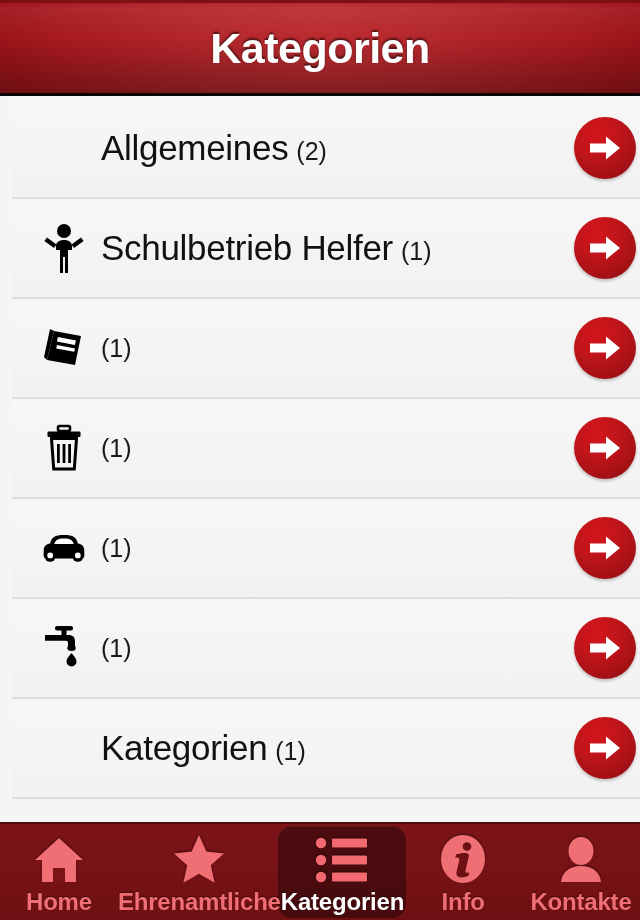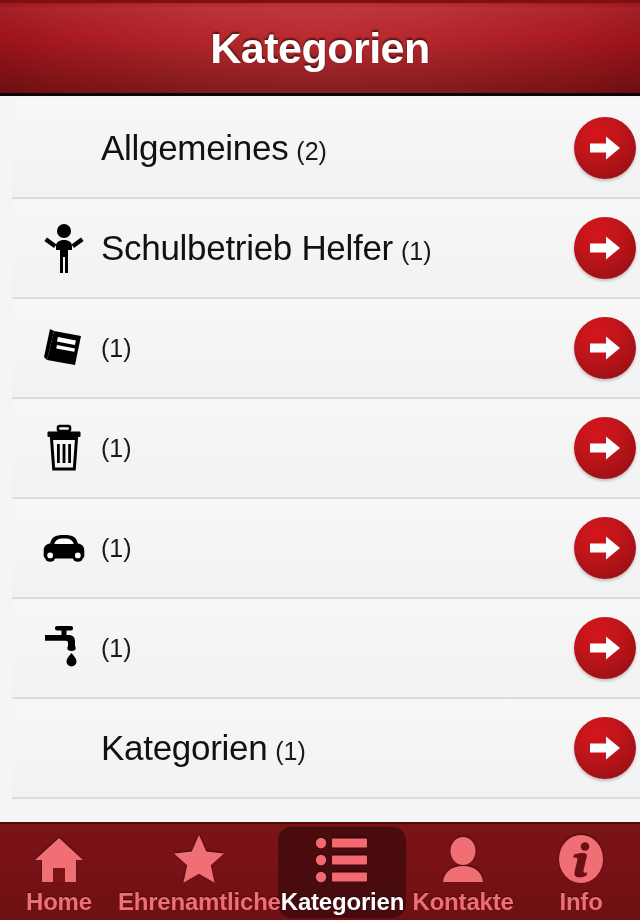--- a/index.html
+++ b/index.html
@@ -287,35 +287,35 @@
           <rect x="17" y="19.5" width="35" height="9" rx="1" fill="#f2696f"></rect>
           <rect x="17" y="36.5" width="35" height="9" rx="1" fill="#f2696f"></rect>
         </svg>
       </div>
       <div class="tab-label">Kategorien</div>
     </div>
 
     <div class="tab">
 
       <div class="tab-icon">
-        <svg width="50" height="48" viewBox="0 0 50 48">
-          <ellipse cx="25" cy="15" rx="12.5" ry="14" fill="#ef6f74"></ellipse>
-          <path fill="#ef6f74" d="M25 30c-12 0-19 6.5-20 16h40c-1-9.5-8-16-20-16z"></path>
-        </svg>
-      </div>
-      <div class="tab-label">Kontakte</div>
-    </div>
-
-    <div class="tab">
-
-      <div class="tab-icon">
         <svg width="50" height="50" viewBox="0 0 50 50">
           <ellipse cx="25" cy="25" rx="22" ry="24" fill="#ef6f74"></ellipse>
           <circle cx="29" cy="12.5" r="4.3" fill="#6d1013"></circle>
           <path fill="#6d1013" d="M27.5 19c-4 0-7 .6-9.5 1.6l-.8 3.2c3.4-.6 4.6.2 4 2.8l-2.6 11.2c-.8 3.6 1 5.6 4.4 5.6 3 0 5.4-.8 7.6-2l.7-3c-3 .9-4.3.2-3.7-2.4l3.3-14c.3-1.6-.9-3-3.4-3z"></path>
         </svg>
       </div>
       <div class="tab-label">Info</div>
     </div>
 
+    <div class="tab">
+
+      <div class="tab-icon">
+        <svg width="50" height="48" viewBox="0 0 50 48">
+          <ellipse cx="25" cy="15" rx="12.5" ry="14" fill="#ef6f74"></ellipse>
+          <path fill="#ef6f74" d="M25 30c-12 0-19 6.5-20 16h40c-1-9.5-8-16-20-16z"></path>
+        </svg>
+      </div>
+      <div class="tab-label">Kontakte</div>
+    </div>
+
   </div>
 
 </div>
 
 </body></html>

